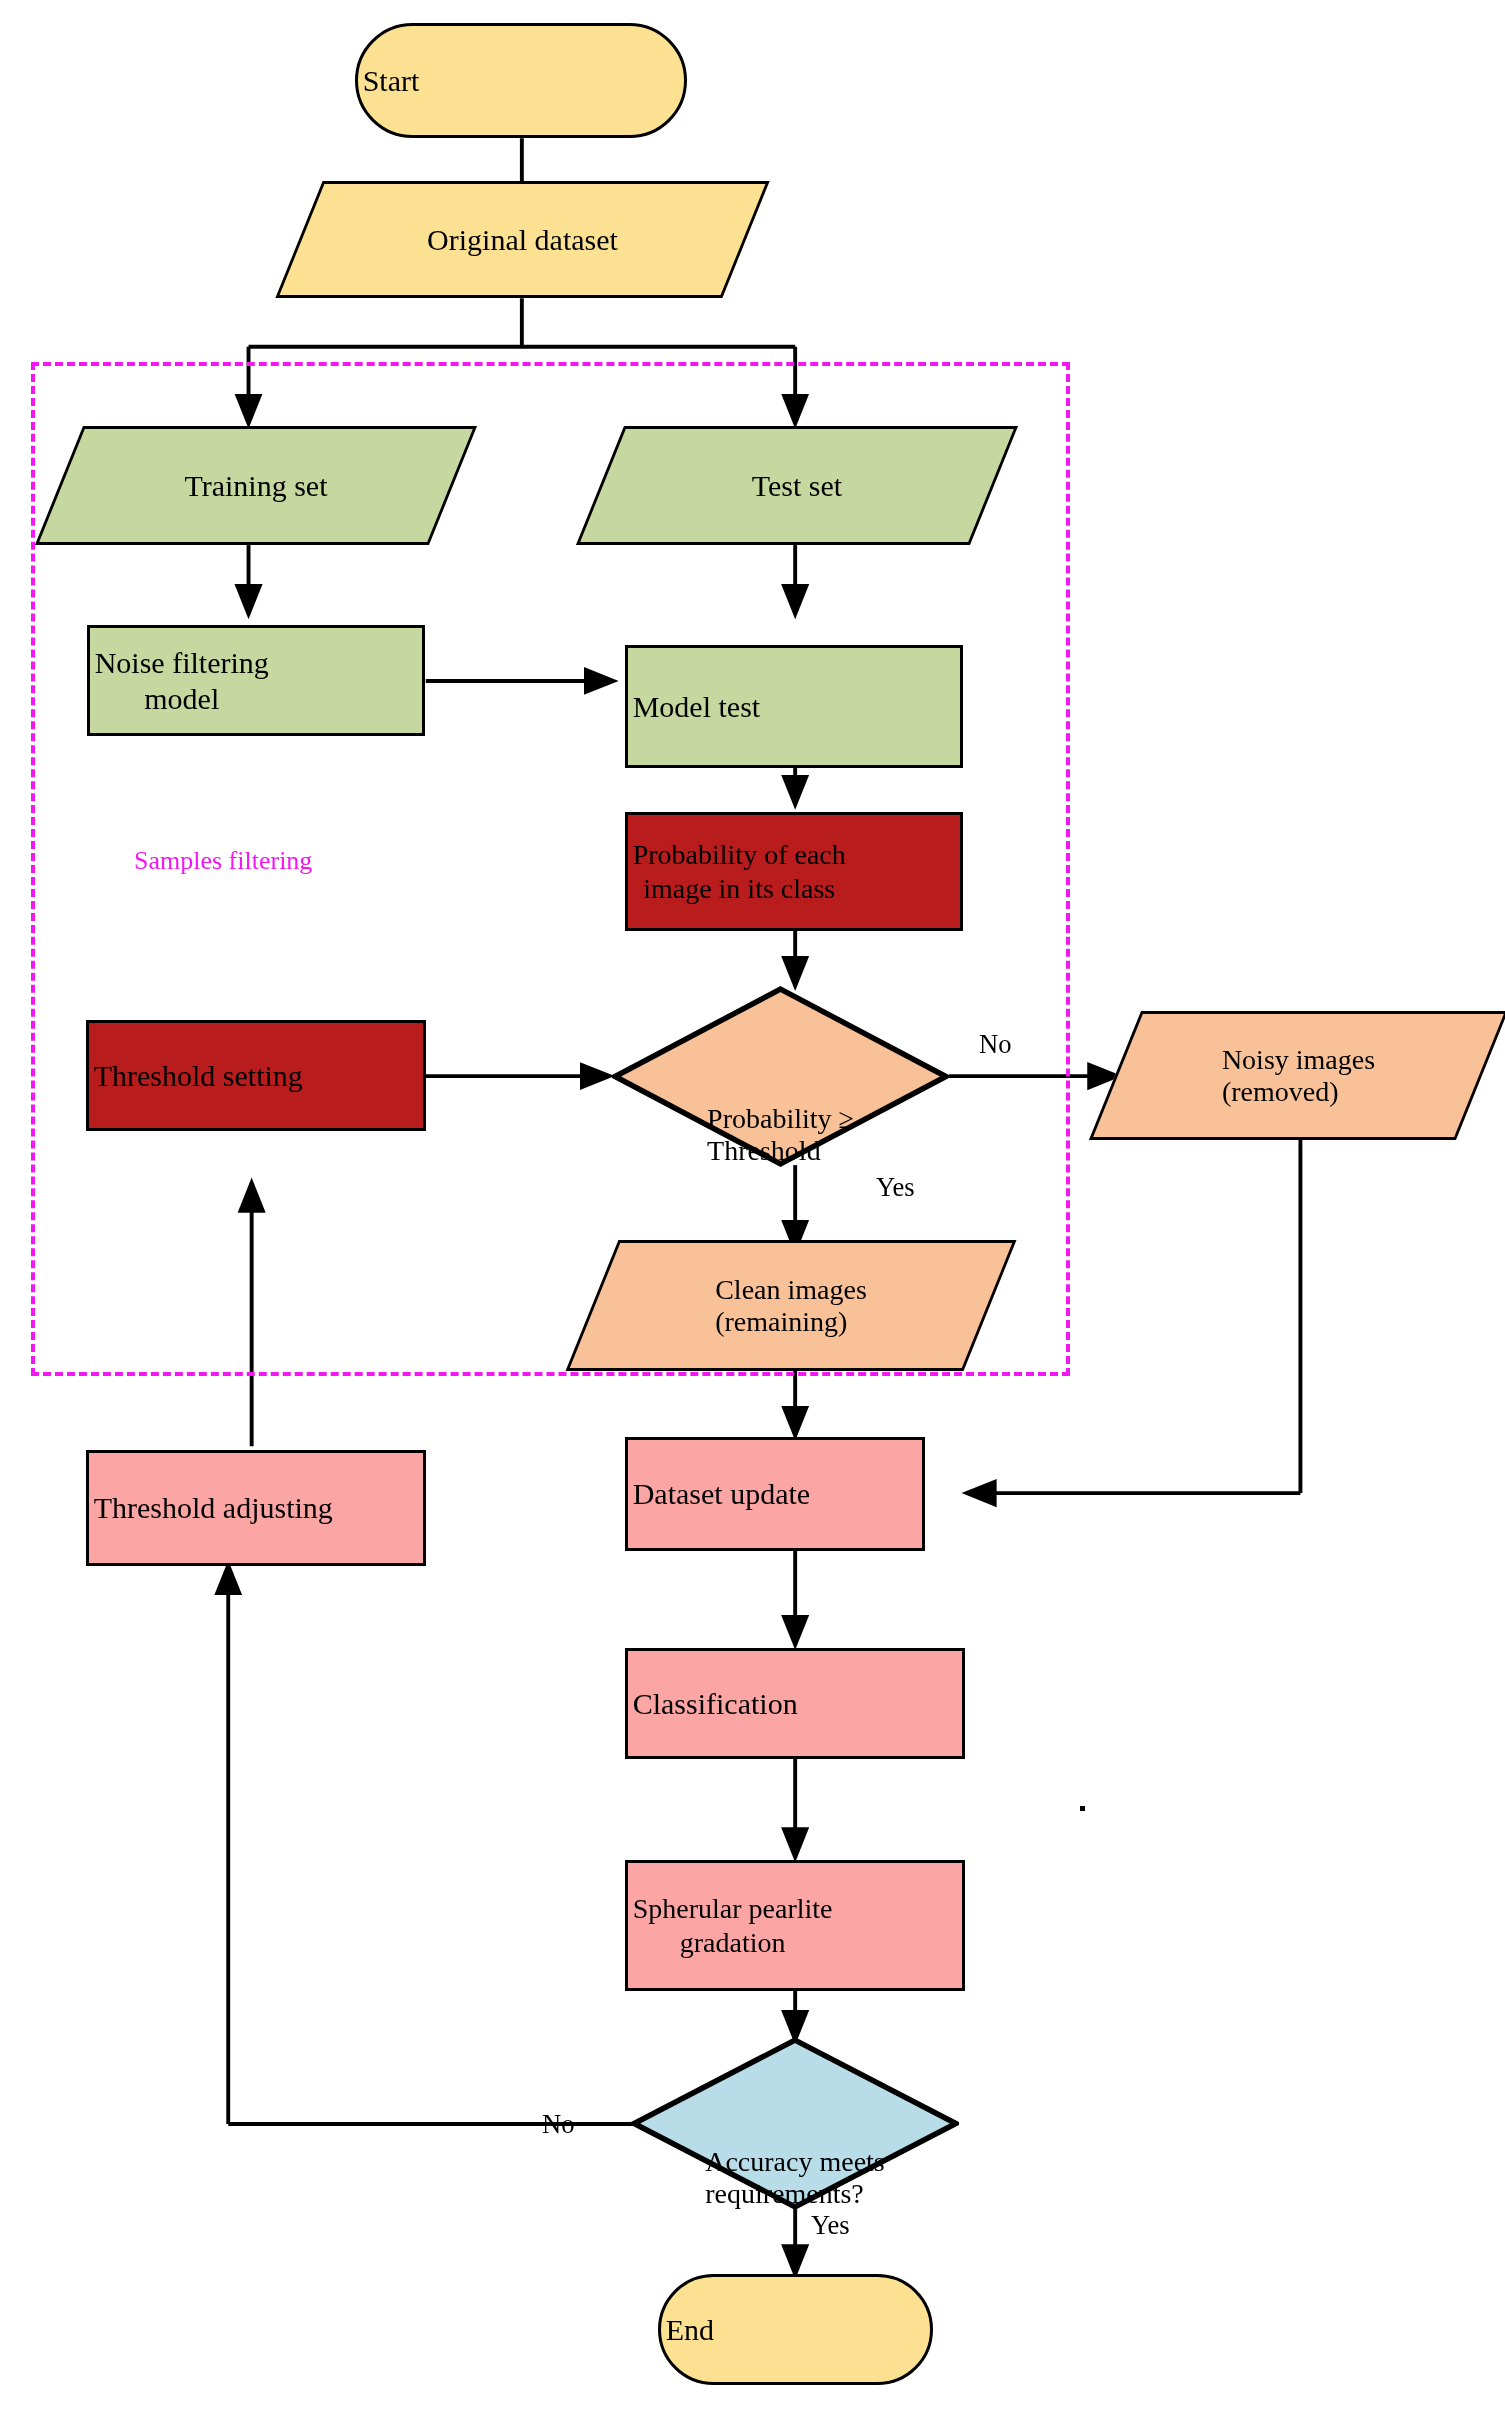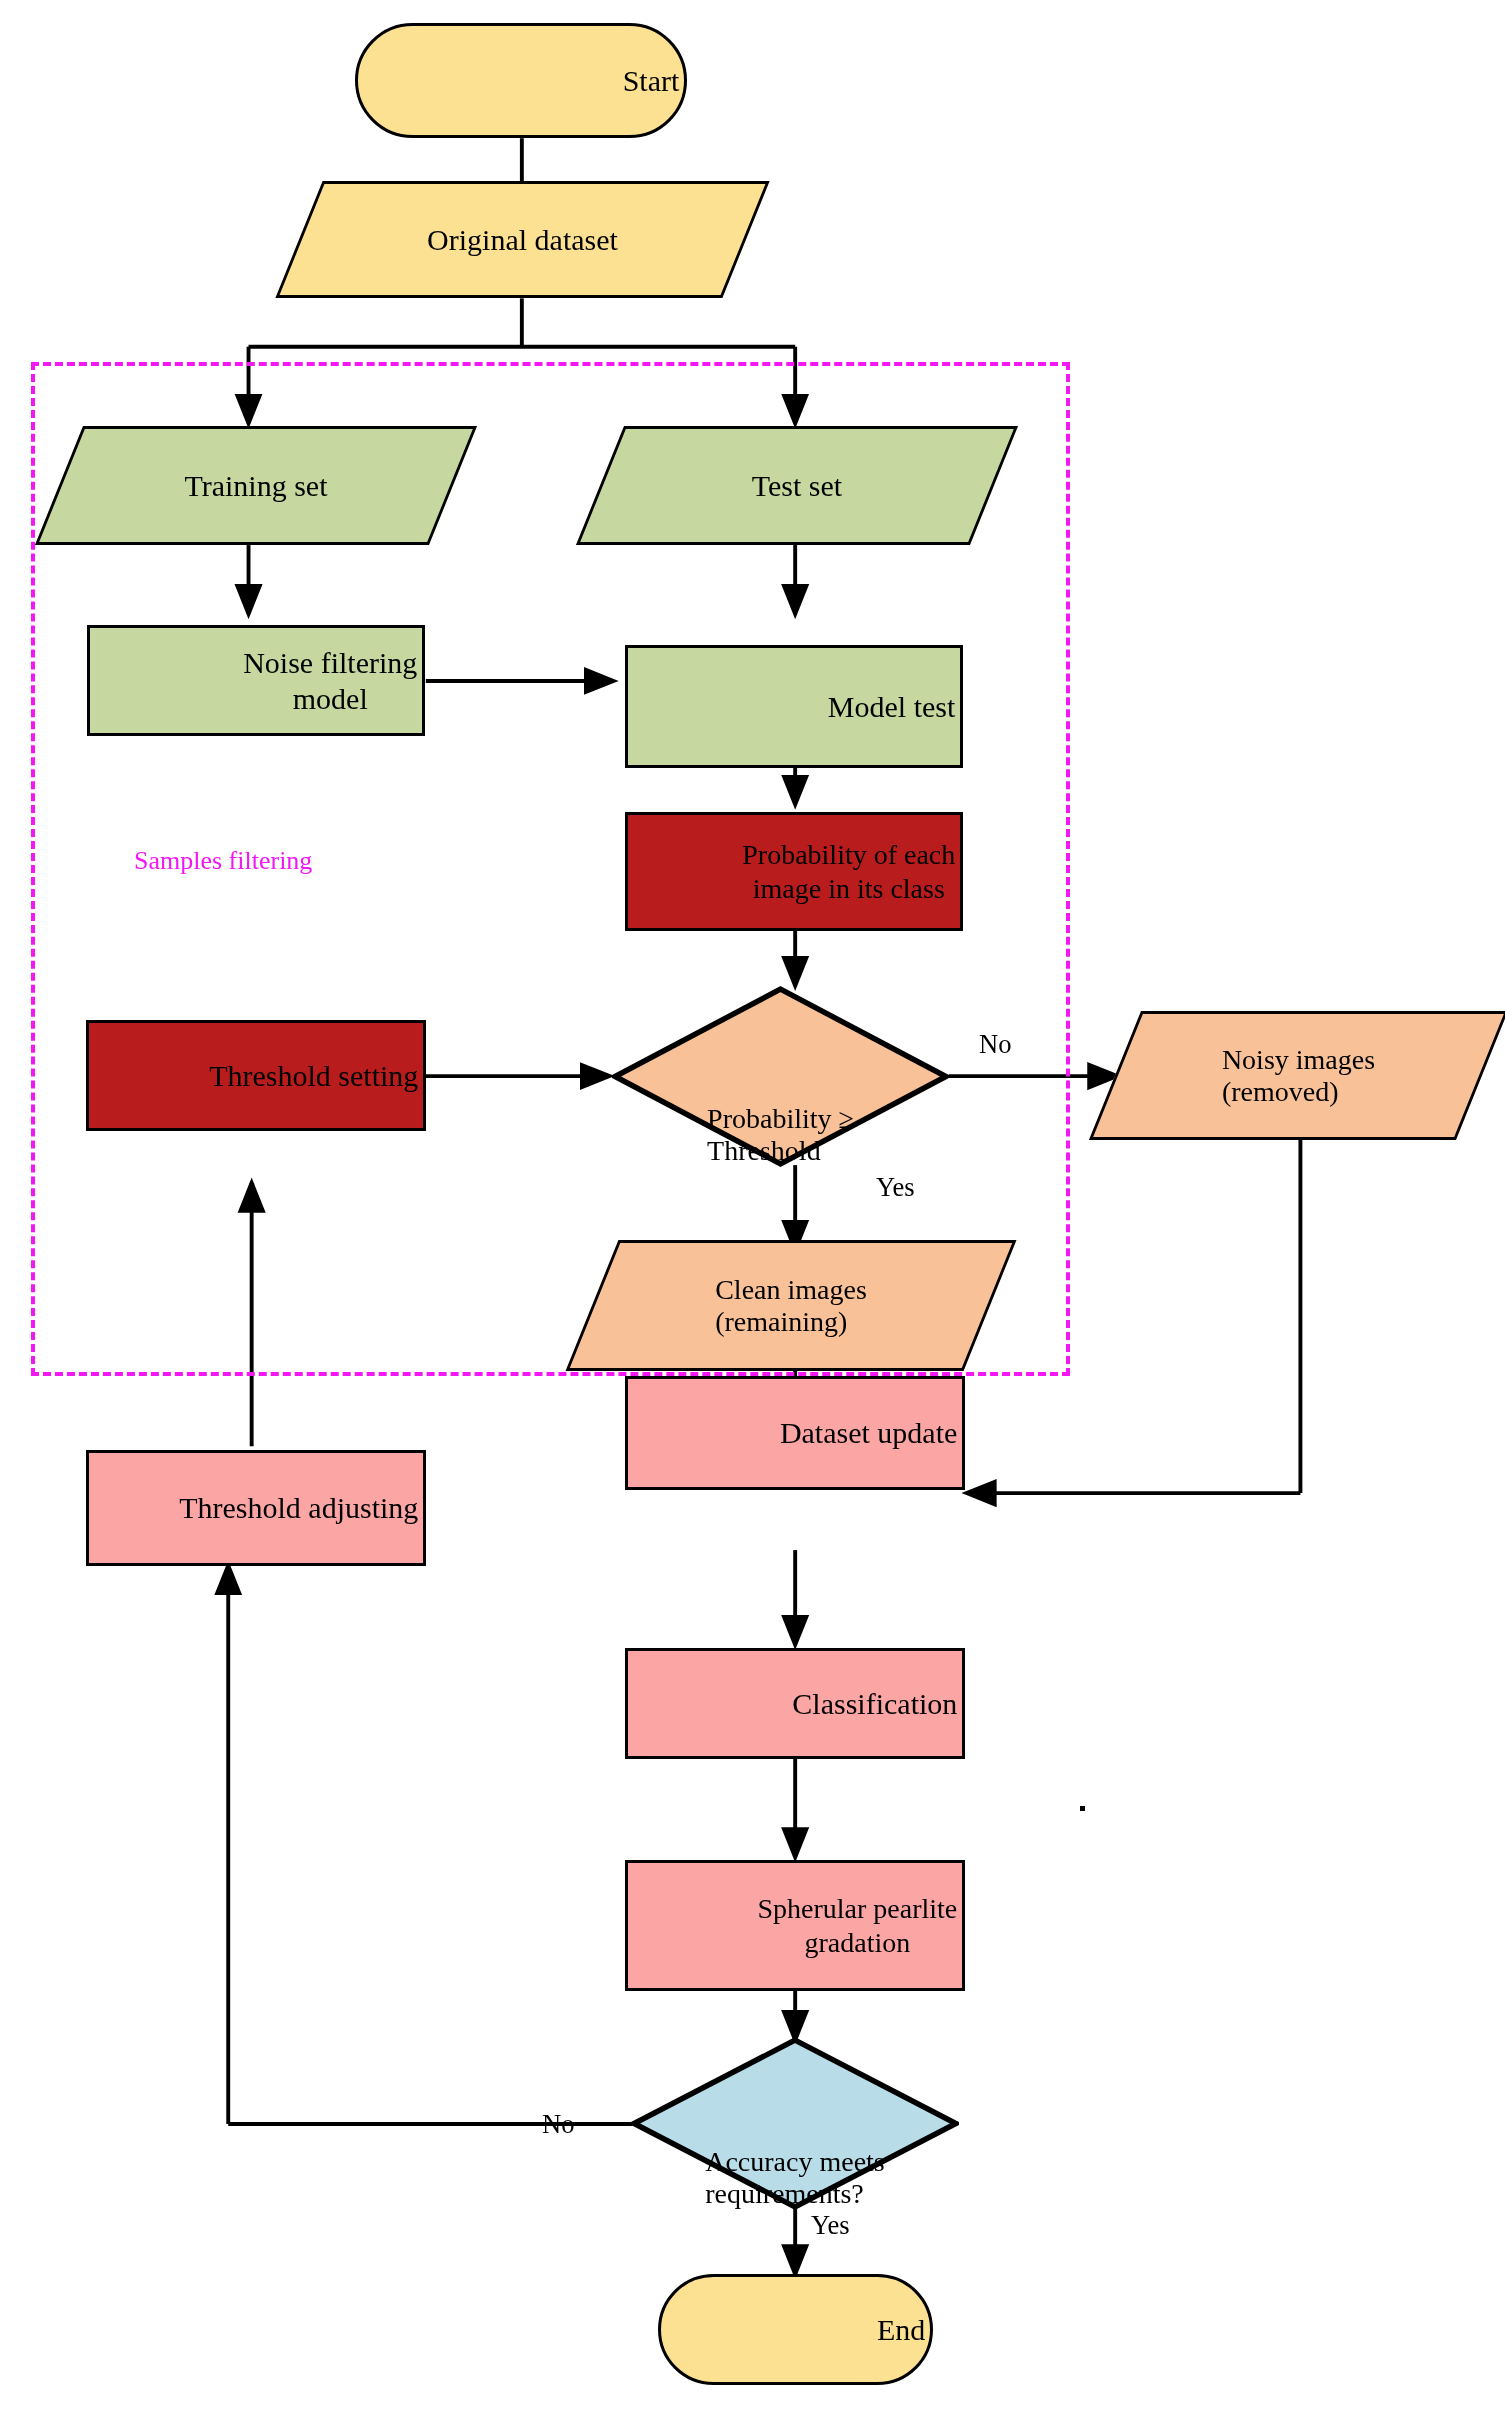--- a/index.html
+++ b/index.html
@@ -18,21 +18,21 @@
     position:absolute;
     left:0;top:0;
     width:1506px;height:2413px;
     pointer-events:none;
   }
   .node{
     position:absolute;
     box-sizing:border-box;
     display:flex;
     align-items:center;
-    justify-content:flex-end;
+    justify-content:flex-start;
     text-align:center;
     color:#000000;
     line-height:1.18;
     z-index:3;
   }
   .rect{
     border:3.9px solid #000000;
   }
   .nodetext{
     position:relative;
@@ -234,21 +234,21 @@
   <div class="para orange" style="left:592px;top:1240px;width:398px;height:131px;">
     <span class="skin"></span>
     <span class="nodetext f36">Clean images
 (remaining)</span>
   </div>
 
   <div class="node rect bluefill" style="left:86px;top:1450px;width:340px;height:116px;">
     <span class="nodetext f38">Threshold adjusting</span>
   </div>
 
-  <div class="node rect bluefill" style="left:625px;top:1376px;width:340px;height:114px;">
+  <div class="node rect bluefill" style="left:625px;top:1437px;width:300px;height:114px;">
     <span class="nodetext f38">Dataset update</span>
   </div>
 
   <div class="node rect bluefill" style="left:625px;top:1648px;width:340px;height:111px;">
     <span class="nodetext f38">Classification</span>
   </div>
 
   <div class="node rect bluefill" style="left:625px;top:1860px;width:340px;height:131px;">
     <span class="nodetext f36">Spherular pearlite
 gradation</span>

